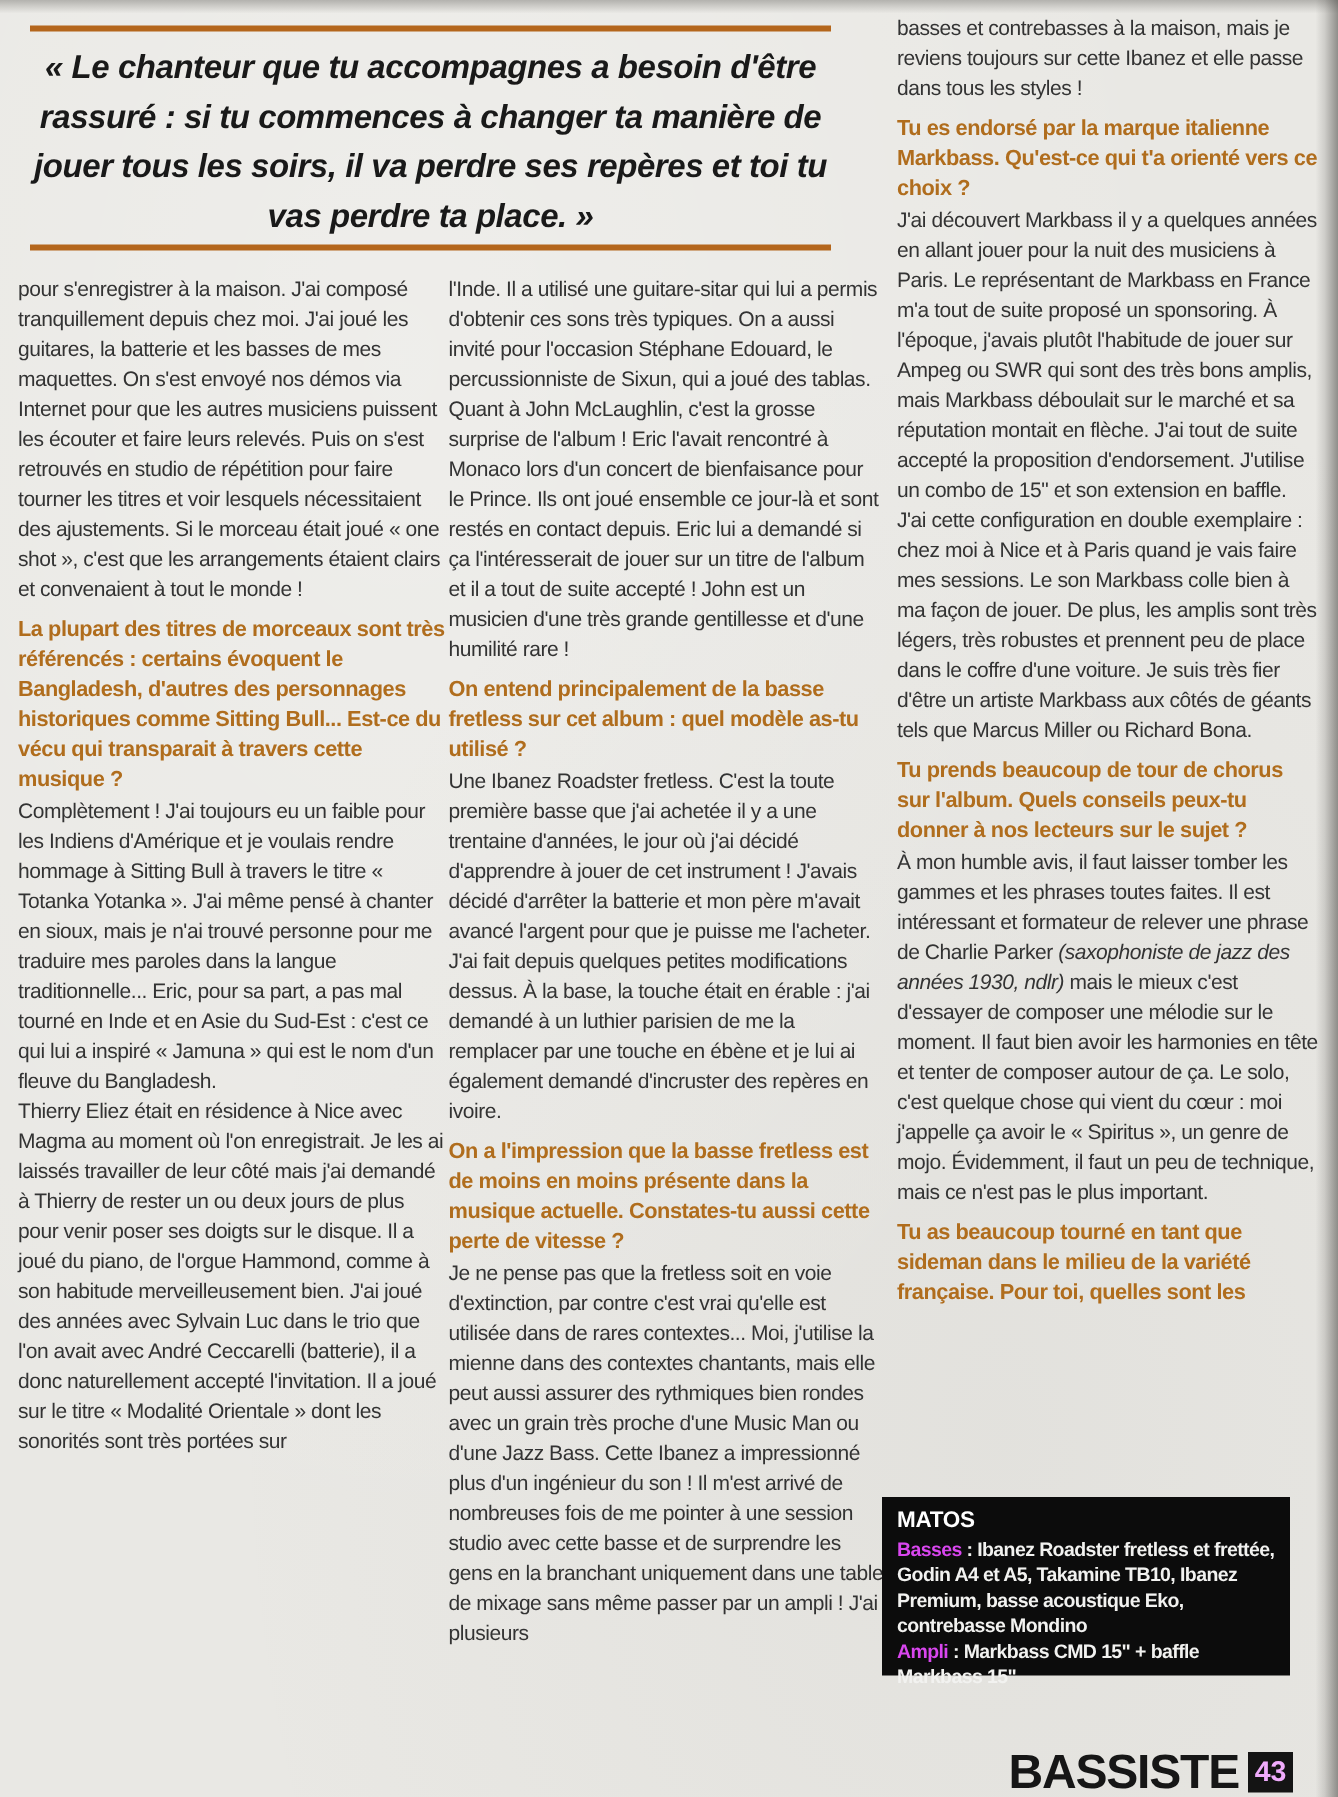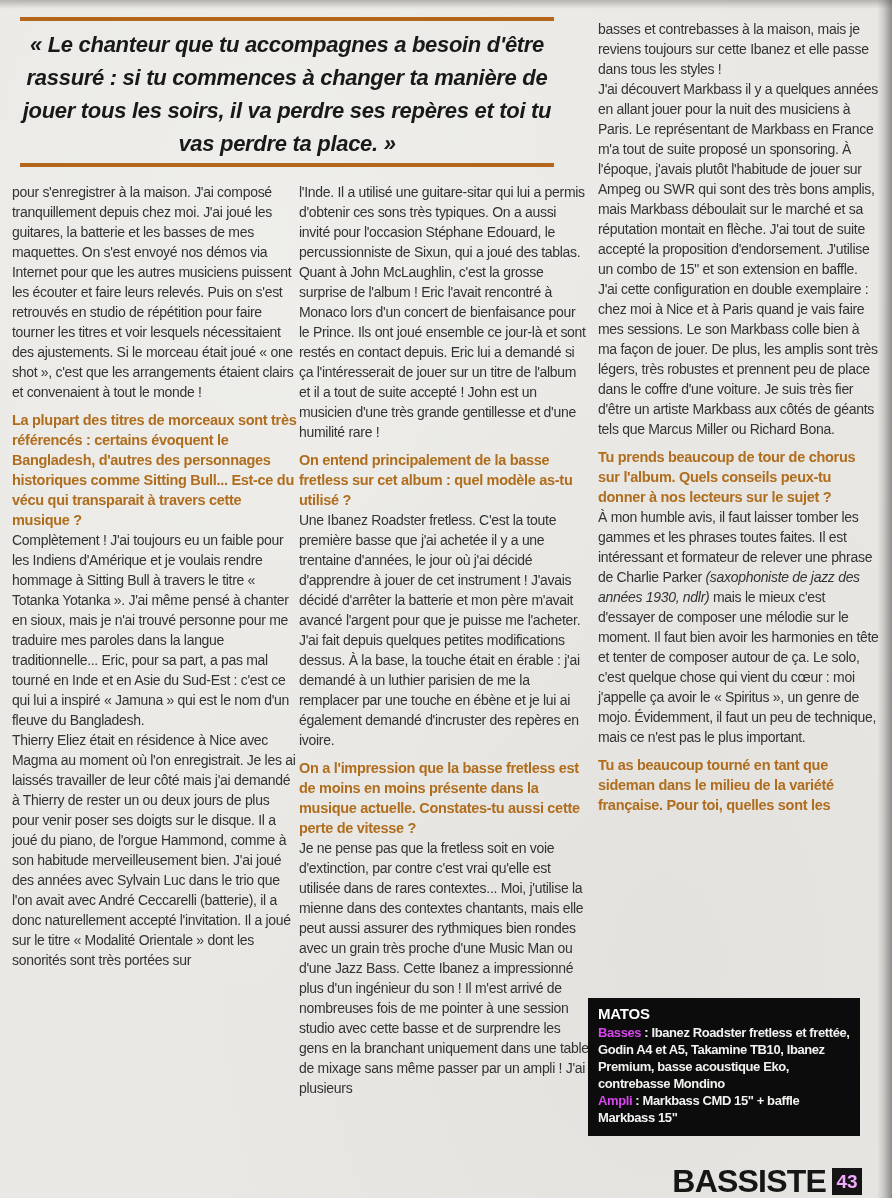--- a/index.html
+++ b/index.html
@@ -28,27 +28,27 @@
     padding:7px 2px 3px 2px;
   }
   .quote-text{
     font-size:22px;line-height:33px;font-weight:bold;font-style:italic;
     color:#191919;text-align:center;letter-spacing:-0.3px;
   }
   
   .col{position:absolute;color:#333;font-size:14px;line-height:20px;letter-spacing:-0.3px;}
   #col-left{left:12px;top:182px;width:286px;}
   #col-middle{left:299px;top:182px;width:290px;}
-  #col-right{left:598px;top:19px;width:282px;}
+  #col-right{left:598px;top:8px;width:282px;}
   .para{margin:0;}
   .heading{margin:8px 0 0 0;color:#b06d1d;font-weight:bold;font-size:14.5px;}
   .it{font-style:italic;}
   
   .matos{
-    position:absolute;left:588px;top:998px;width:272px;height:138px;
+    position:absolute;left:588px;top:998px;width:272px;height:119px;
     background:#0c0c0c;color:#f2f2f0;box-sizing:border-box;
     padding:7px 10px 6px 10px;
   }
   .matos-title{font-weight:bold;font-size:15px;letter-spacing:-0.2px;margin:0 0 2px 0;color:#ffffff;}
   .matos-entry{font-weight:bold;font-size:13px;line-height:17px;letter-spacing:-0.4px;margin:0;}
   .matos-label{color:#d946ef;}
   
   .footer{position:absolute;right:30px;top:1163px;display:flex;align-items:center;}
   .brand{font-weight:bold;font-size:32px;color:#161616;letter-spacing:-0.8px;}
   .brand .u{border-bottom:3px solid #161616;padding-bottom:0px;}
@@ -76,20 +76,21 @@
     </div>
   <div class="col" id="col-middle">
       <div class="para">l'Inde. Il a utilisé une guitare-sitar qui lui a permis d'obtenir ces sons très typiques. On a aussi invité pour l'occasion Stéphane Edouard, le percussionniste de Sixun, qui a joué des tablas. Quant à John McLaughlin, c'est la grosse surprise de l'album ! Eric l'avait rencontré à Monaco lors d'un concert de bienfaisance pour le Prince. Ils ont joué ensemble ce jour-là et sont restés en contact depuis. Eric lui a demandé si ça l'intéresserait de jouer sur un titre de l'album et il a tout de suite accepté ! John est un musicien d'une très grande gentillesse et d'une humilité rare !</div>
       <div class="heading">On entend principalement de la basse fretless sur cet album : quel modèle as-tu utilisé ?</div>
       <div class="para">Une Ibanez Roadster fretless. C'est la toute première basse que j'ai achetée il y a une trentaine d'années, le jour où j'ai décidé d'apprendre à jouer de cet instrument ! J'avais décidé d'arrêter la batterie et mon père m'avait avancé l'argent pour que je puisse me l'acheter. J'ai fait depuis quelques petites modifications dessus. À la base, la touche était en érable : j'ai demandé à un luthier parisien de me la remplacer par une touche en ébène et je lui ai également demandé d'incruster des repères en ivoire.</div>
       <div class="heading">On a l'impression que la basse fretless est de moins en moins présente dans la musique actuelle. Constates-tu aussi cette perte de vitesse ?</div>
       <div class="para">Je ne pense pas que la fretless soit en voie d'extinction, par contre c'est vrai qu'elle est utilisée dans de rares contextes... Moi, j'utilise la mienne dans des contextes chantants, mais elle peut aussi assurer des rythmiques bien rondes avec un grain très proche d'une Music Man ou d'une Jazz Bass. Cette Ibanez a impressionné plus d'un ingénieur du son ! Il m'est arrivé de nombreuses fois de me pointer à une session studio avec cette basse et de surprendre les gens en la branchant uniquement dans une table de mixage sans même passer par un ampli ! J'ai plusieurs</div>
     </div>
   <div class="col" id="col-right">
       <div class="para">basses et contrebasses à la maison, mais je reviens toujours sur cette Ibanez et elle passe dans tous les styles !</div>
+      <div class="heading">Tu es endorsé par la marque italienne Markbass. Qu'est-ce qui t'a orienté vers ce choix ?</div>
       <div class="para">J'ai découvert Markbass il y a quelques années en allant jouer pour la nuit des musiciens à Paris. Le représentant de Markbass en France m'a tout de suite proposé un sponsoring. À l'époque, j'avais plutôt l'habitude de jouer sur Ampeg ou SWR qui sont des très bons amplis, mais Markbass déboulait sur le marché et sa réputation montait en flèche. J'ai tout de suite accepté la proposition d'endorsement. J'utilise un combo de 15" et son extension en baffle. J'ai cette configuration en double exemplaire : chez moi à Nice et à Paris quand je vais faire mes sessions. Le son Markbass colle bien à ma façon de jouer. De plus, les amplis sont très légers, très robustes et prennent peu de place dans le coffre d'une voiture. Je suis très fier d'être un artiste Markbass aux côtés de géants tels que Marcus Miller ou Richard Bona.</div>
       <div class="heading">Tu prends beaucoup de tour de chorus sur l'album. Quels conseils peux-tu donner à nos lecteurs sur le sujet ?</div>
       <div class="para"><span>À mon humble avis, il faut laisser tomber les gammes et les phrases toutes faites. Il est intéressant et formateur de relever une phrase de Charlie Parker </span><span class="it">(saxophoniste de jazz des années 1930, ndlr)</span><span> mais le mieux c'est d'essayer de composer une mélodie sur le moment. Il faut bien avoir les harmonies en tête et tenter de composer autour de ça. Le solo, c'est quelque chose qui vient du cœur : moi j'appelle ça avoir le « Spiritus », un genre de mojo. Évidemment, il faut un peu de technique, mais ce n'est pas le plus important.</span></div>
       <div class="heading">Tu as beaucoup tourné en tant que sideman dans le milieu de la variété française. Pour toi, quelles sont les</div>
     </div>
 
   <div class="matos">
     <div class="matos-title">MATOS</div>
     <div id="matos-entries">
         <p class="matos-entry"><span class="matos-label">Basses</span><span> : Ibanez Roadster fretless et frettée, Godin A4 et A5, Takamine TB10, Ibanez Premium, basse acoustique Eko, contrebasse Mondino</span></p>

